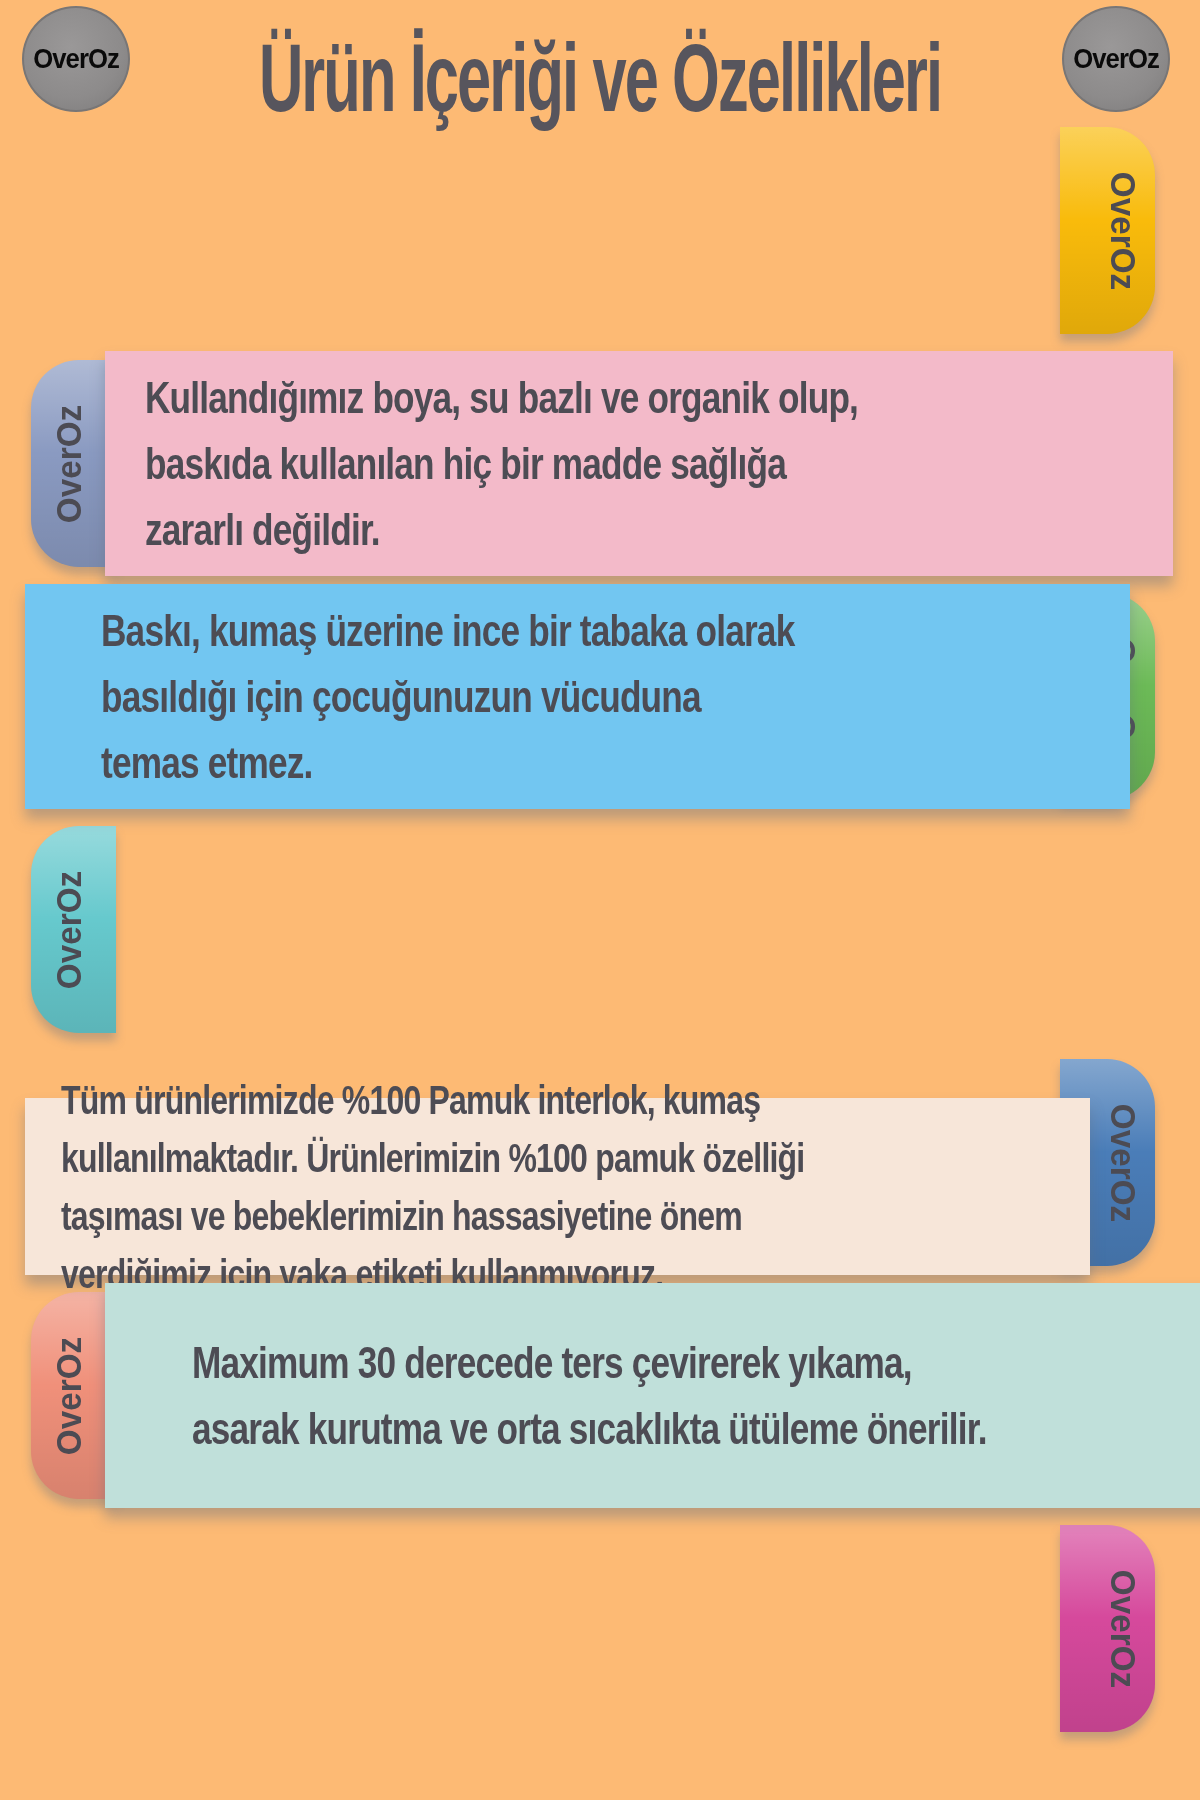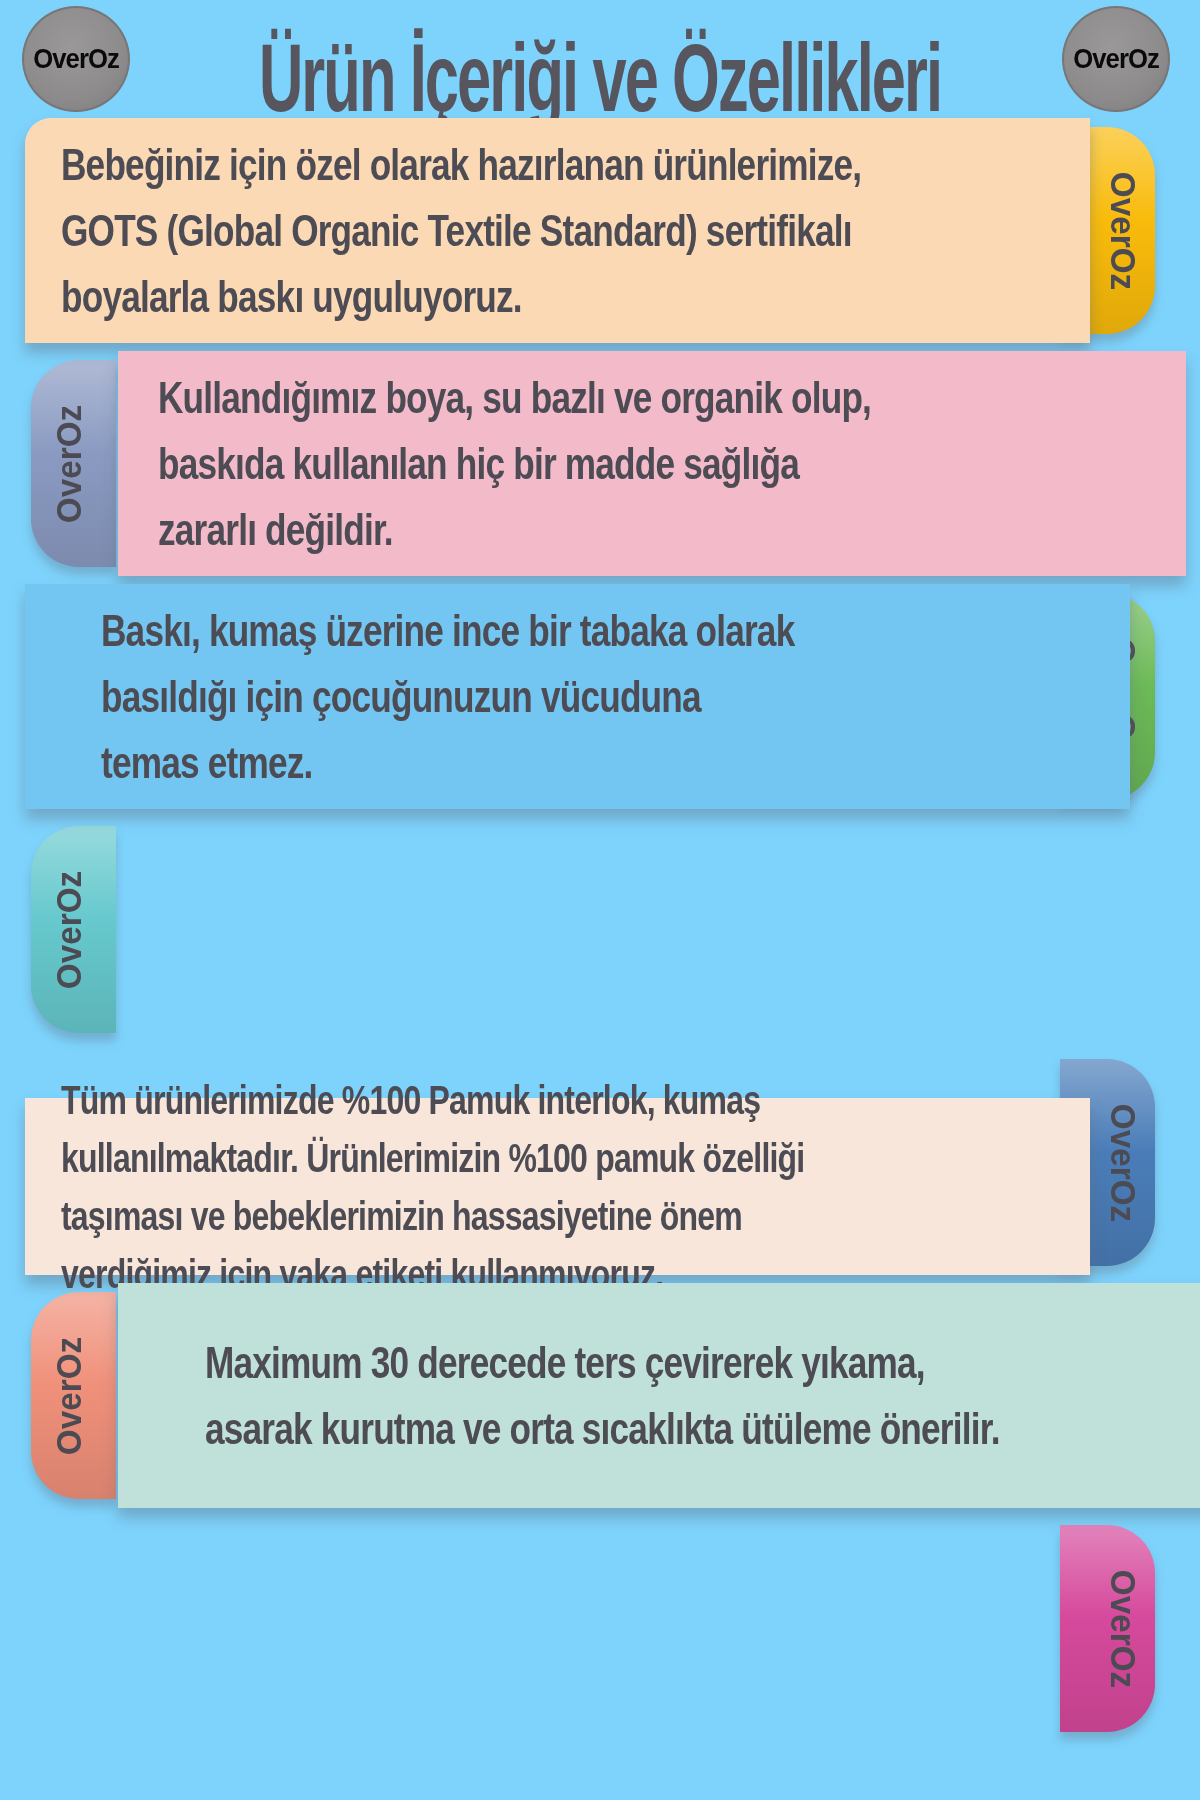--- a/index.html
+++ b/index.html
@@ -1,20 +1,20 @@
 <!DOCTYPE html>
 <html><head>
 <meta charset="utf-8">
 <style>
   html,body{margin:0;padding:0;}
   body{
     width:1200px;height:1800px;background:#ffffff;
     font-family:"Liberation Sans",sans-serif;overflow:hidden;
   }
-  .poster{position:relative;width:1200px;height:1800px;background:#7dd3fc;}
+  .poster{position:relative;width:1200px;height:1800px;background:#fdba74;}
 
   
   .badge{
     position:absolute;top:6px;width:108px;height:106px;border-radius:50%;
     background:radial-gradient(circle at 45% 38%, #9a9898 0%, #8d8b8b 60%, #7c7a7a 100%);
     border:2px solid #787676;box-sizing:border-box;
     display:flex;align-items:center;justify-content:center;
   }
   .badge-left{left:22px;}
   .badge-right{left:1062px;}
@@ -46,21 +46,21 @@
   }
   .tab.right .tab-text{transform:translateX(15px) translate(-50%,-50%) rotate(90deg) scaleX(0.95);}
   .tab.left  .tab-text{transform:translateX(-5px) translate(-50%,-50%) rotate(-90deg) scaleX(0.95);}
 
   .banner{
     position:absolute;top:0;bottom:0;z-index:2;
     display:flex;align-items:center;
     box-shadow:0 10px 13px rgba(96,110,130,0.42);
   }
   .row.tab-right-side .banner{left:25px;width:1065px;}
-  .row.tab-left-side  .banner{left:118px;width:1068px;}
+  .row.tab-left-side  .banner{left:105px;width:1068px;}
   .r1 .banner{border-radius:26px 0 0 0;}
 
   .banner-text{
     margin:0;white-space:pre-line;
     font-size:44px;font-weight:700;color:#4d4c54;line-height:1.5;letter-spacing:-1px;
     transform:scaleX(0.80);transform-origin:left center;width:1300px;
   }
   .row.tab-right-side .banner-text{padding-left:45px;}
   .row.tab-left-side  .banner-text{padding-left:50px;}
   .r5 .banner-text{font-size:40px;line-height:1.45;}
@@ -76,25 +76,20 @@
   <div class="title-wrap">
     <span class="title-text">Ürün İçeriği ve Özellikleri</span>
   </div>
   <div class="badge badge-right">
     <span class="badge-label">OverOz</span>
   </div>
 
   <section class="row r1 tab-right-side">
     <div class="tab right" style="background-color: rgb(249, 187, 11);">
       <span class="tab-text">OverOz</span>
-    </div>
-    <div class="banner" style="background-color: rgb(251, 217, 181);">
-      <p class="banner-text">Bebeğiniz için özel olarak hazırlanan ürünlerimize,
-GOTS (Global Organic Textile Standard) sertifikalı
-boyalarla baskı uyguluyoruz.</p>
     </div>
   </section>
 
   <section class="row r2 tab-left-side">
     <div class="tab left" style="background-color: rgb(138, 154, 193);">
       <span class="tab-text">OverOz</span>
     </div>
     <div class="banner" style="background-color: rgb(243, 186, 201);">
       <p class="banner-text">Kullandığımız boya, su bazlı ve organik olup,
 baskıda kullanılan hiç bir madde sağlığa

